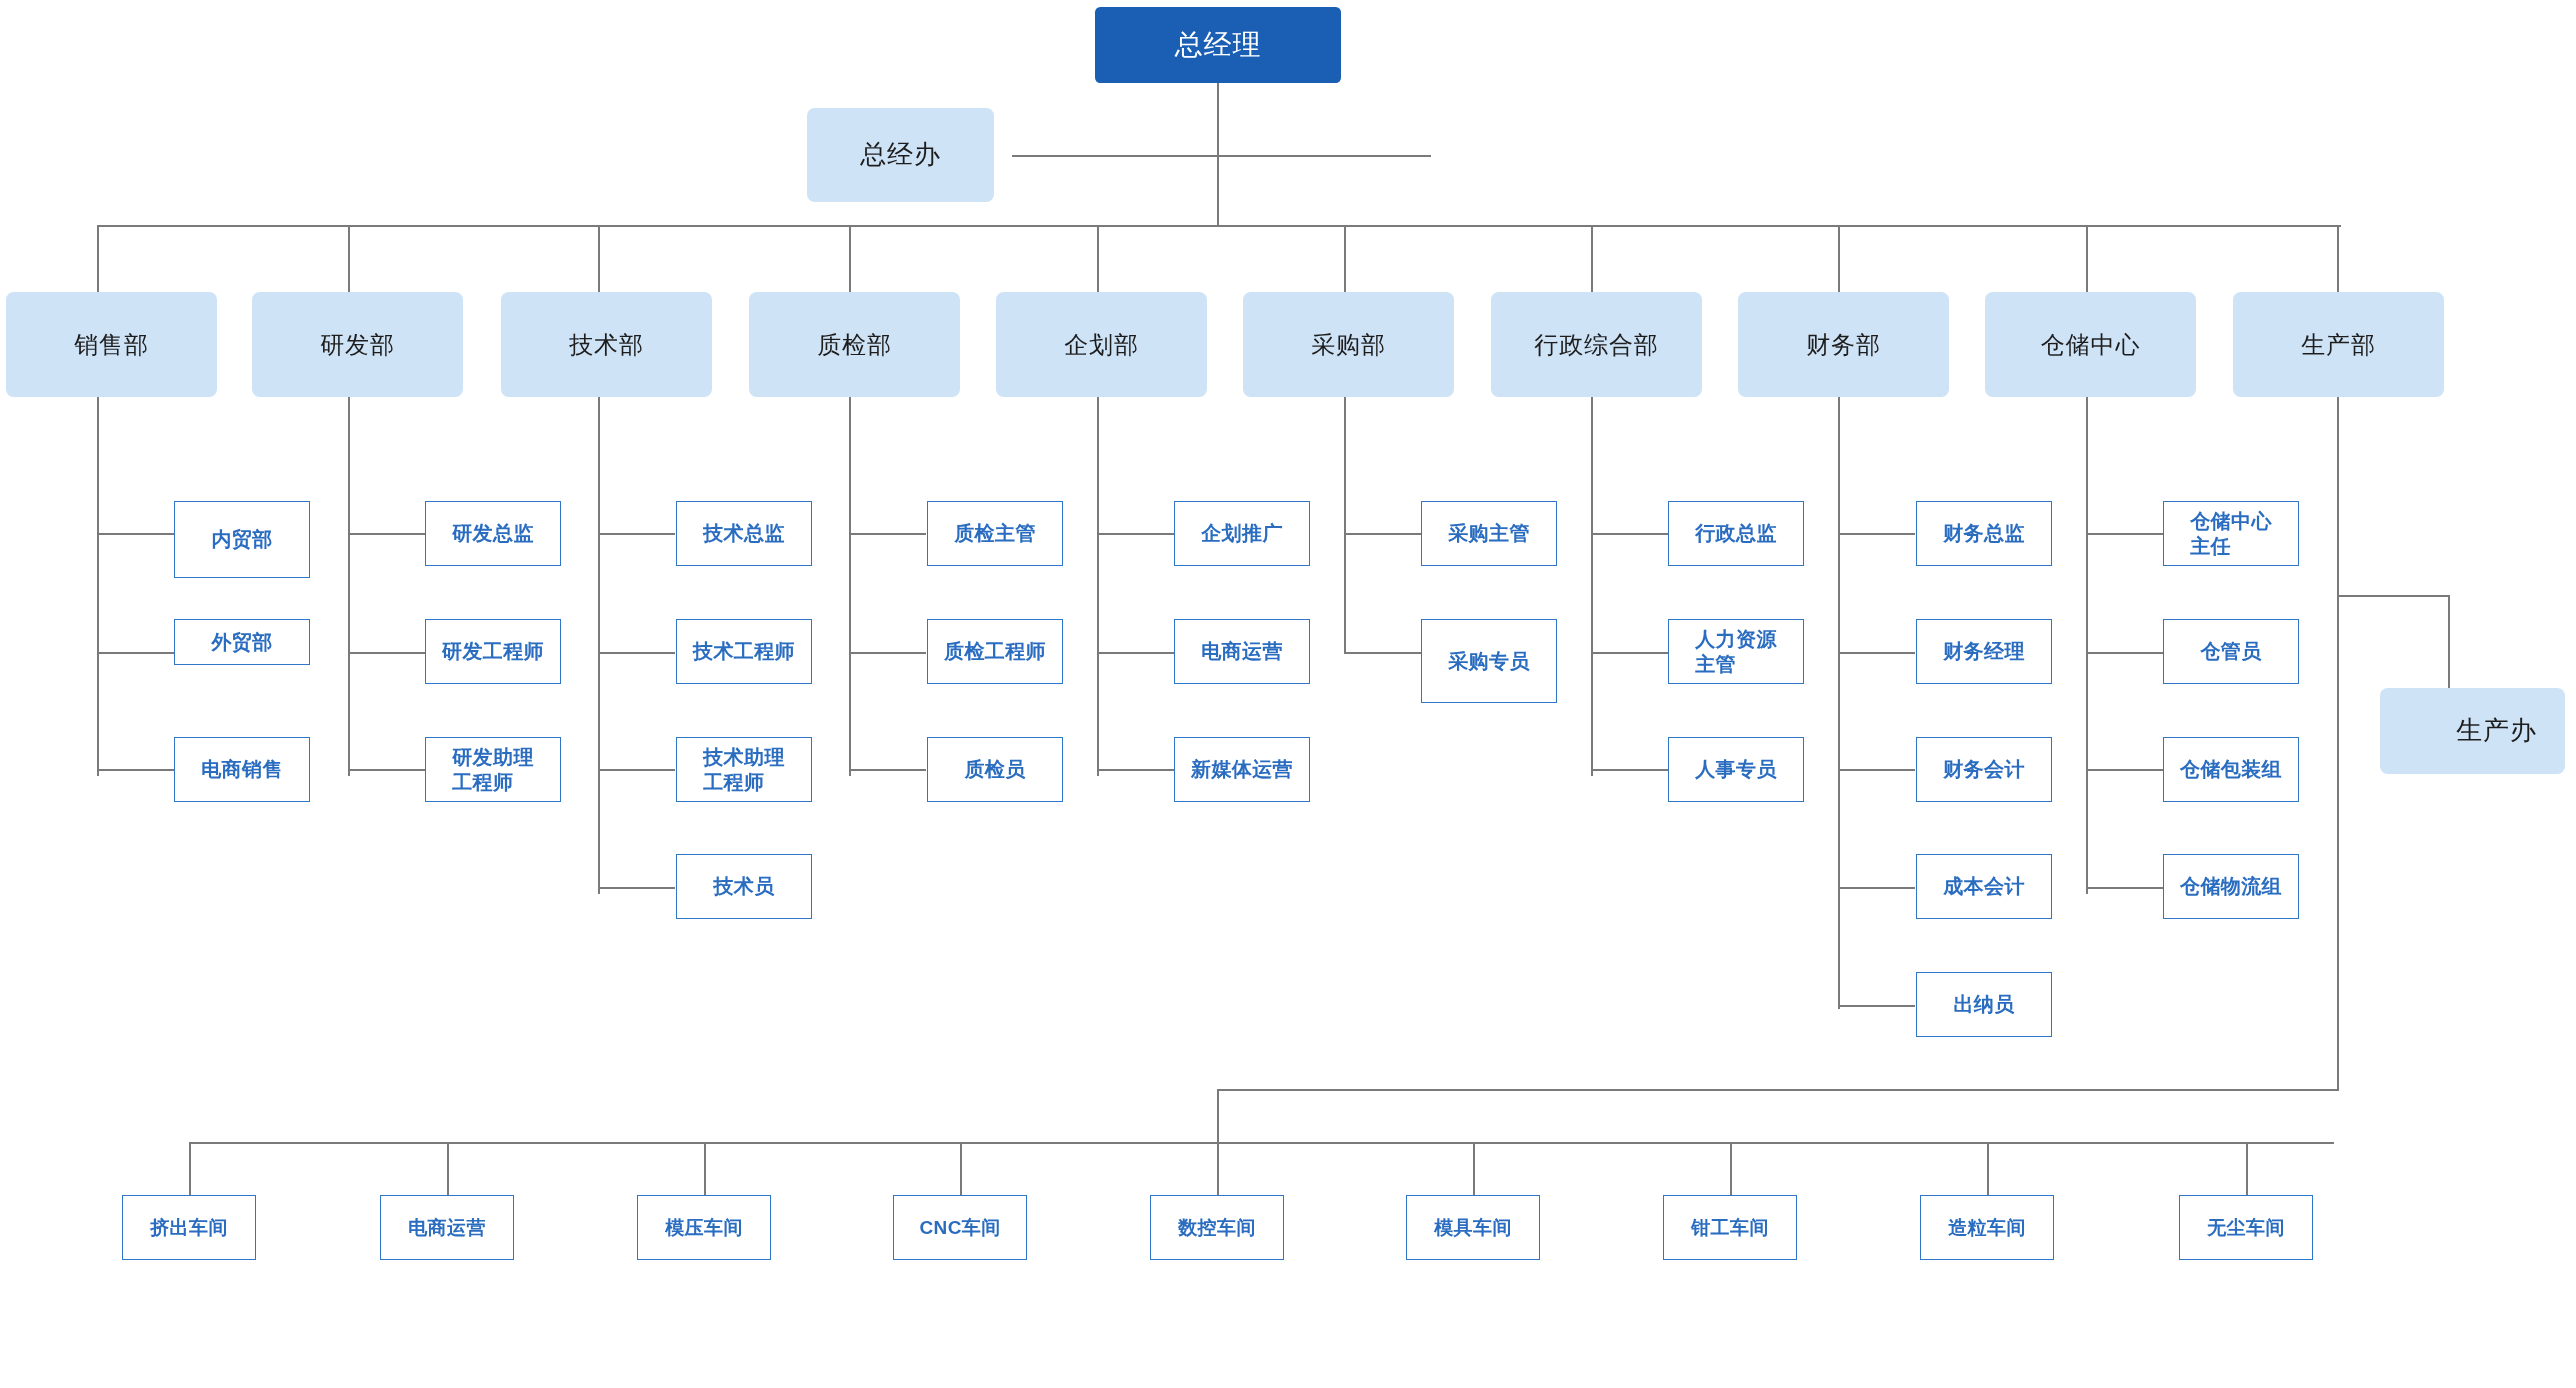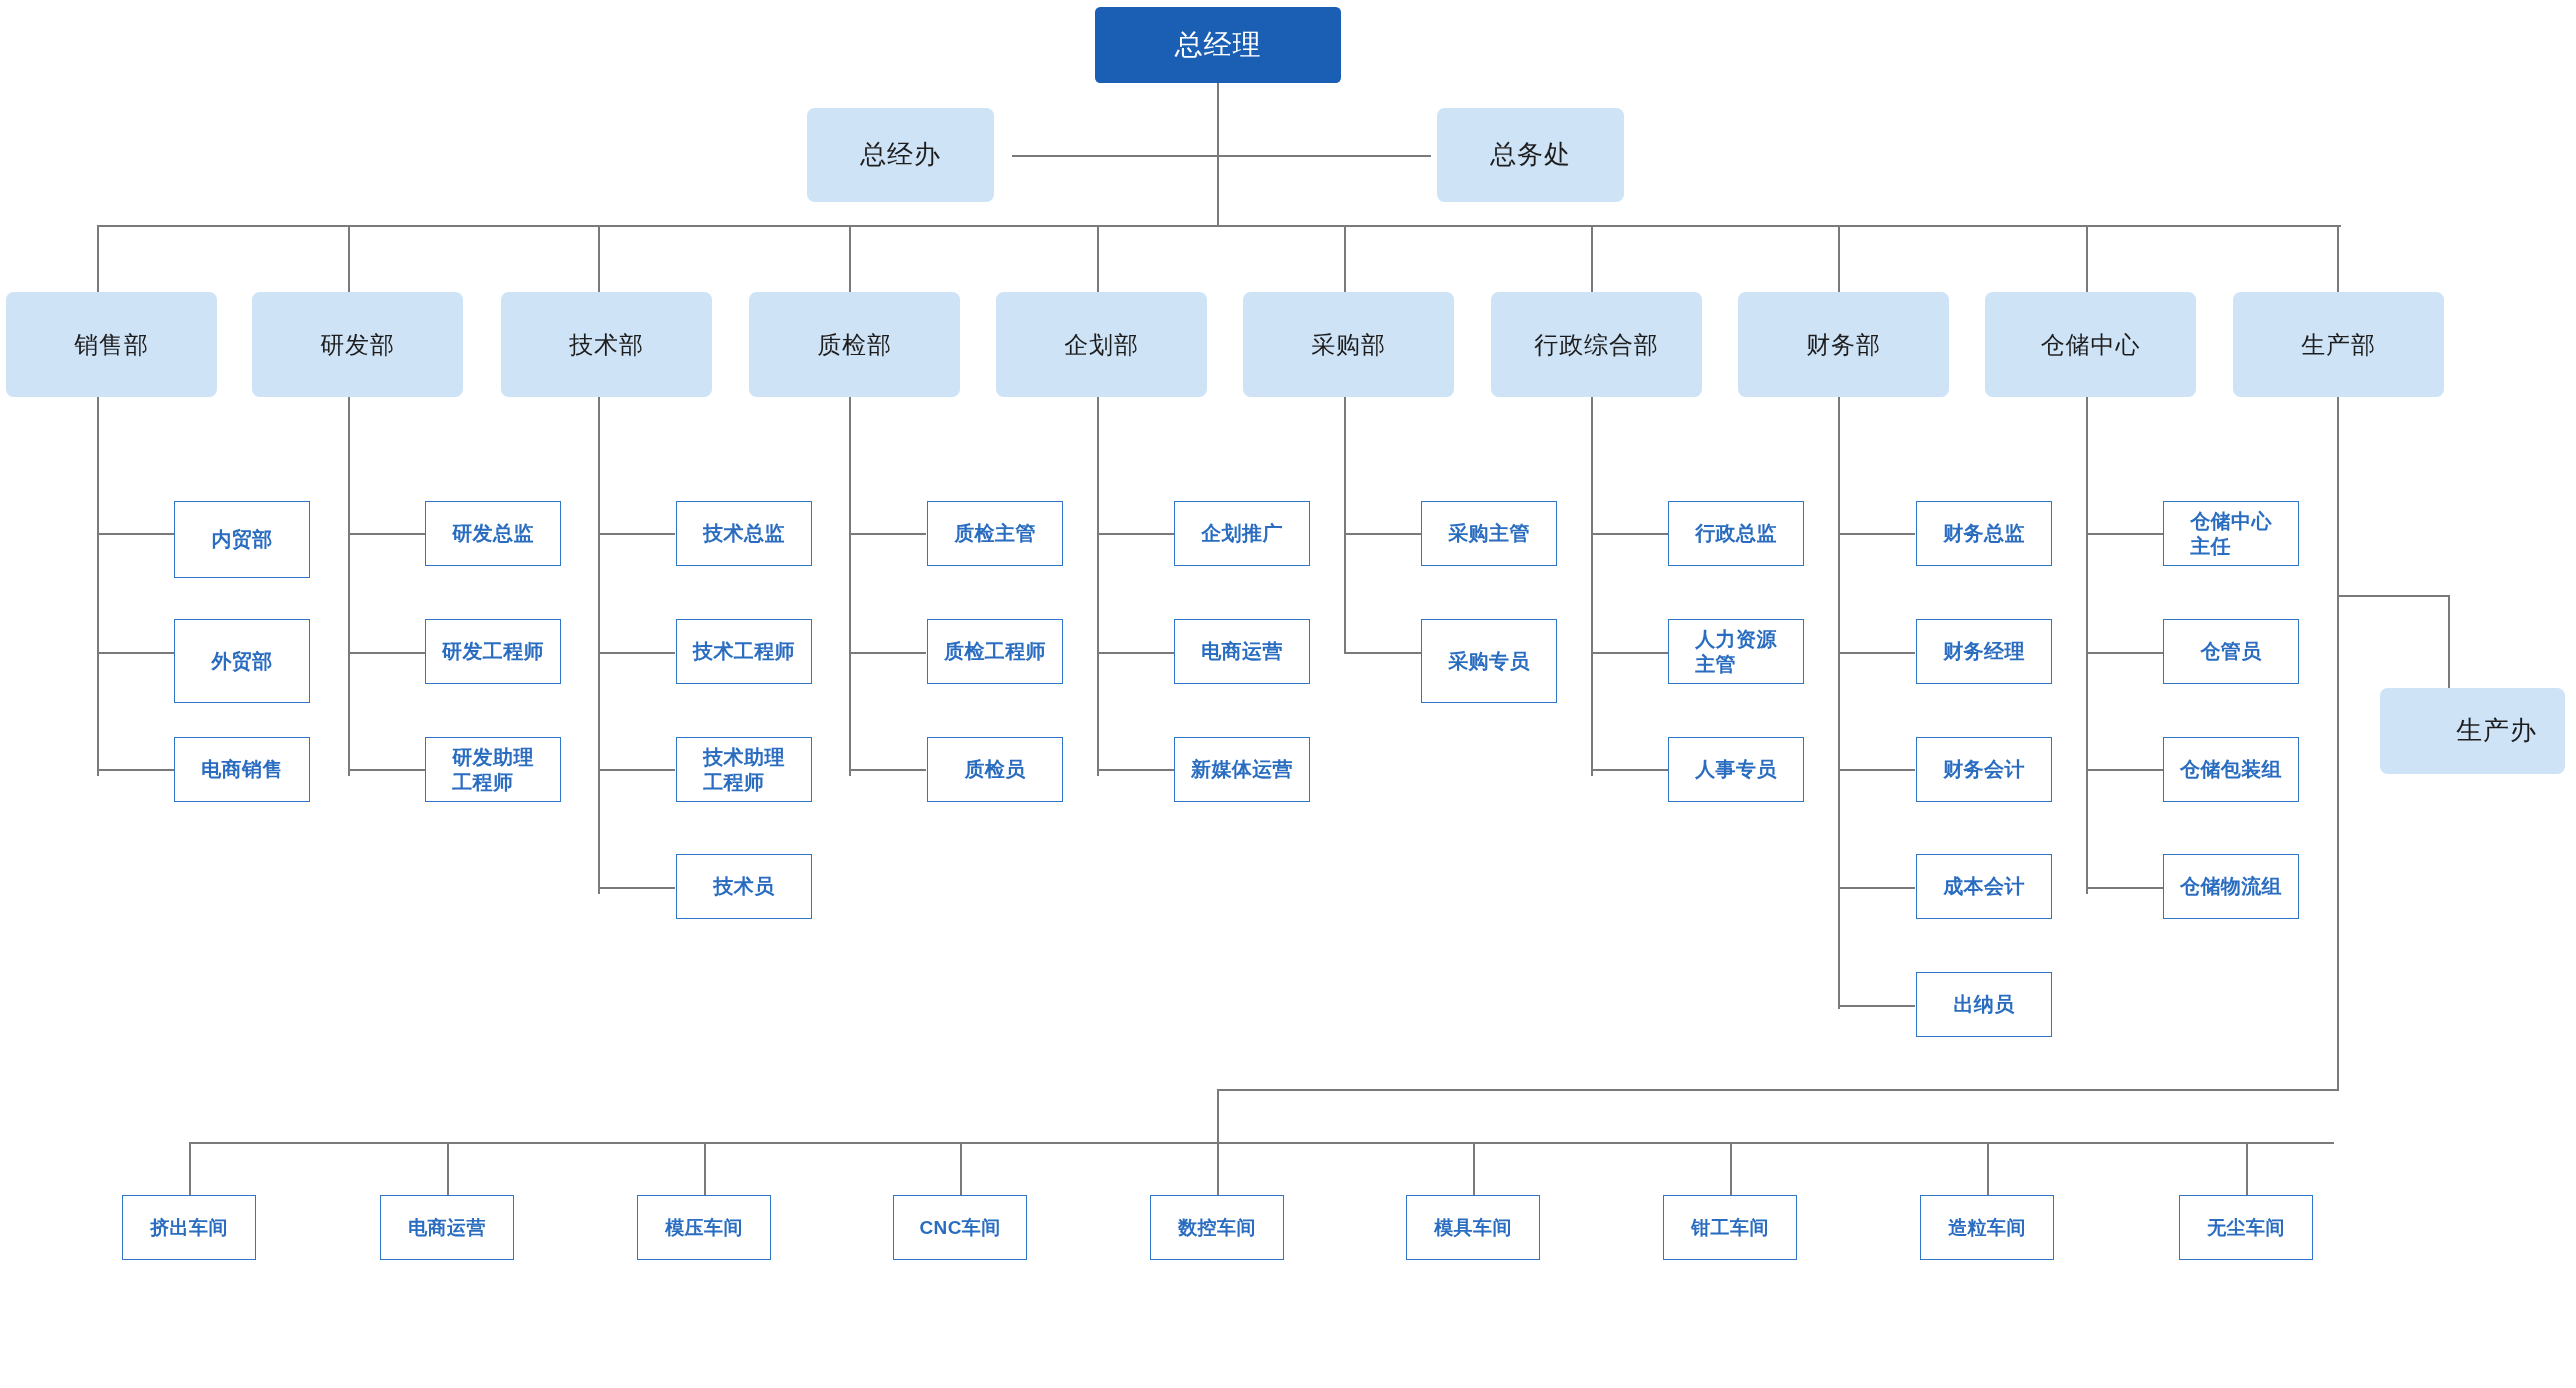--- a/index.html
+++ b/index.html
@@ -122,35 +122,34 @@
     <div class="ln vln" style="left:1217px;top:1142px;height:53px;"></div>
     <div class="ln vln" style="left:1473px;top:1142px;height:53px;"></div>
     <div class="ln vln" style="left:1730px;top:1142px;height:53px;"></div>
     <div class="ln vln" style="left:1987px;top:1142px;height:53px;"></div>
     <div class="ln vln" style="left:2246px;top:1142px;height:53px;"></div>
   </div>
 
   <div class="node node-root" style="left:1095px;top:6.9px;width:246px;height:76px;">总经理</div>
 
   <div class="node node-staff" style="left:807px;top:108px;width:187px;height:94px;">总经办</div>
-  <div class="node node-staff" style="left:1437px;top:108px;width:187px;height:94px;">总务处</div>
 
   <div class="node node-dept" style="left:6px;top:292px;width:211px;height:105px;">销售部</div>
   <div class="node node-dept" style="left:252px;top:292px;width:211px;height:105px;">研发部</div>
   <div class="node node-dept" style="left:501px;top:292px;width:211px;height:105px;">技术部</div>
   <div class="node node-dept" style="left:749px;top:292px;width:211px;height:105px;">质检部</div>
   <div class="node node-dept" style="left:996px;top:292px;width:211px;height:105px;">企划部</div>
   <div class="node node-dept" style="left:1491px;top:292px;width:211px;height:105px;">行政综合部</div>
   <div class="node node-dept" style="left:1243px;top:292px;width:211px;height:105px;">采购部</div>
   <div class="node node-dept" style="left:1738px;top:292px;width:211px;height:105px;">财务部</div>
   <div class="node node-dept" style="left:1985px;top:292px;width:211px;height:105px;">仓储中心</div>
   <div class="node node-dept" style="left:2233px;top:292px;width:211px;height:105px;">生产部</div>
 
   <div class="node node-sub" style="left:174px;top:501px;width:136px;height:77px;">内贸部</div>
-  <div class="node node-sub" style="left:174px;top:619px;width:136px;height:84px;">外贸部</div>
+  <div class="node node-sub" style="left:174px;top:619px;width:136px;height:46px;">外贸部</div>
   <div class="node node-sub" style="left:174px;top:737px;width:136px;height:65px;">电商销售</div>
 
   <div class="node node-sub" style="left:425px;top:501px;width:136px;height:65px;">研发总监</div>
   <div class="node node-sub" style="left:425px;top:619px;width:136px;height:65px;">研发工程师</div>
   <div class="node node-sub" style="left:425px;top:737px;width:136px;height:65px;">研发助理
 工程师</div>
 
   <div class="node node-sub" style="left:676px;top:501px;width:136px;height:65px;">技术总监</div>
   <div class="node node-sub" style="left:676px;top:619px;width:136px;height:65px;">技术工程师</div>
   <div class="node node-sub" style="left:676px;top:737px;width:136px;height:65px;">技术助理

